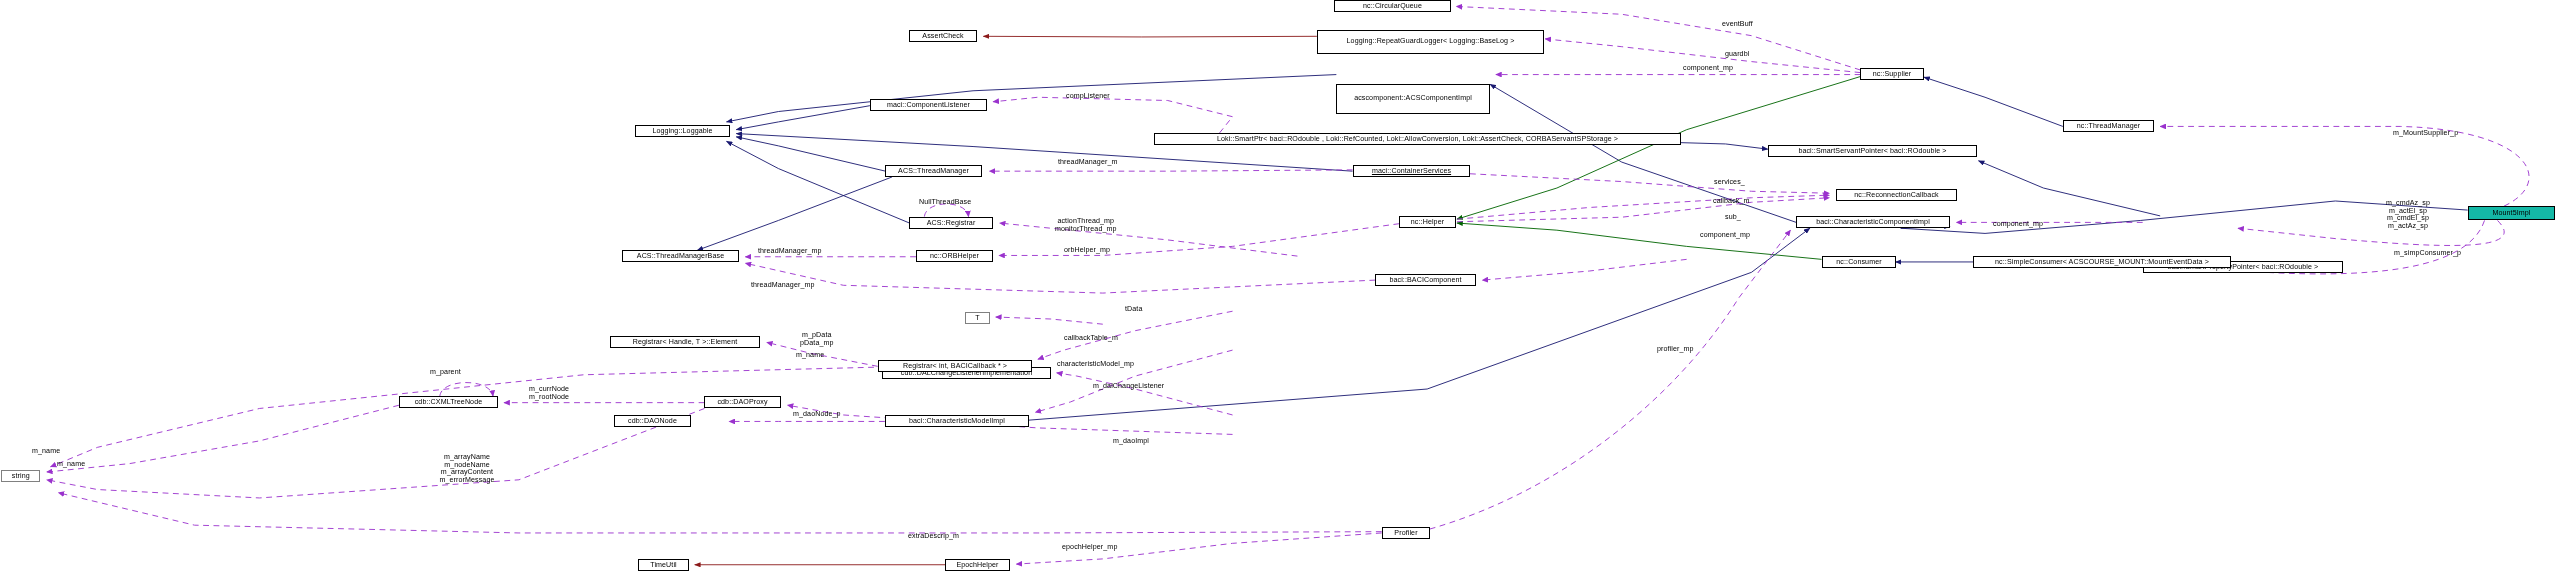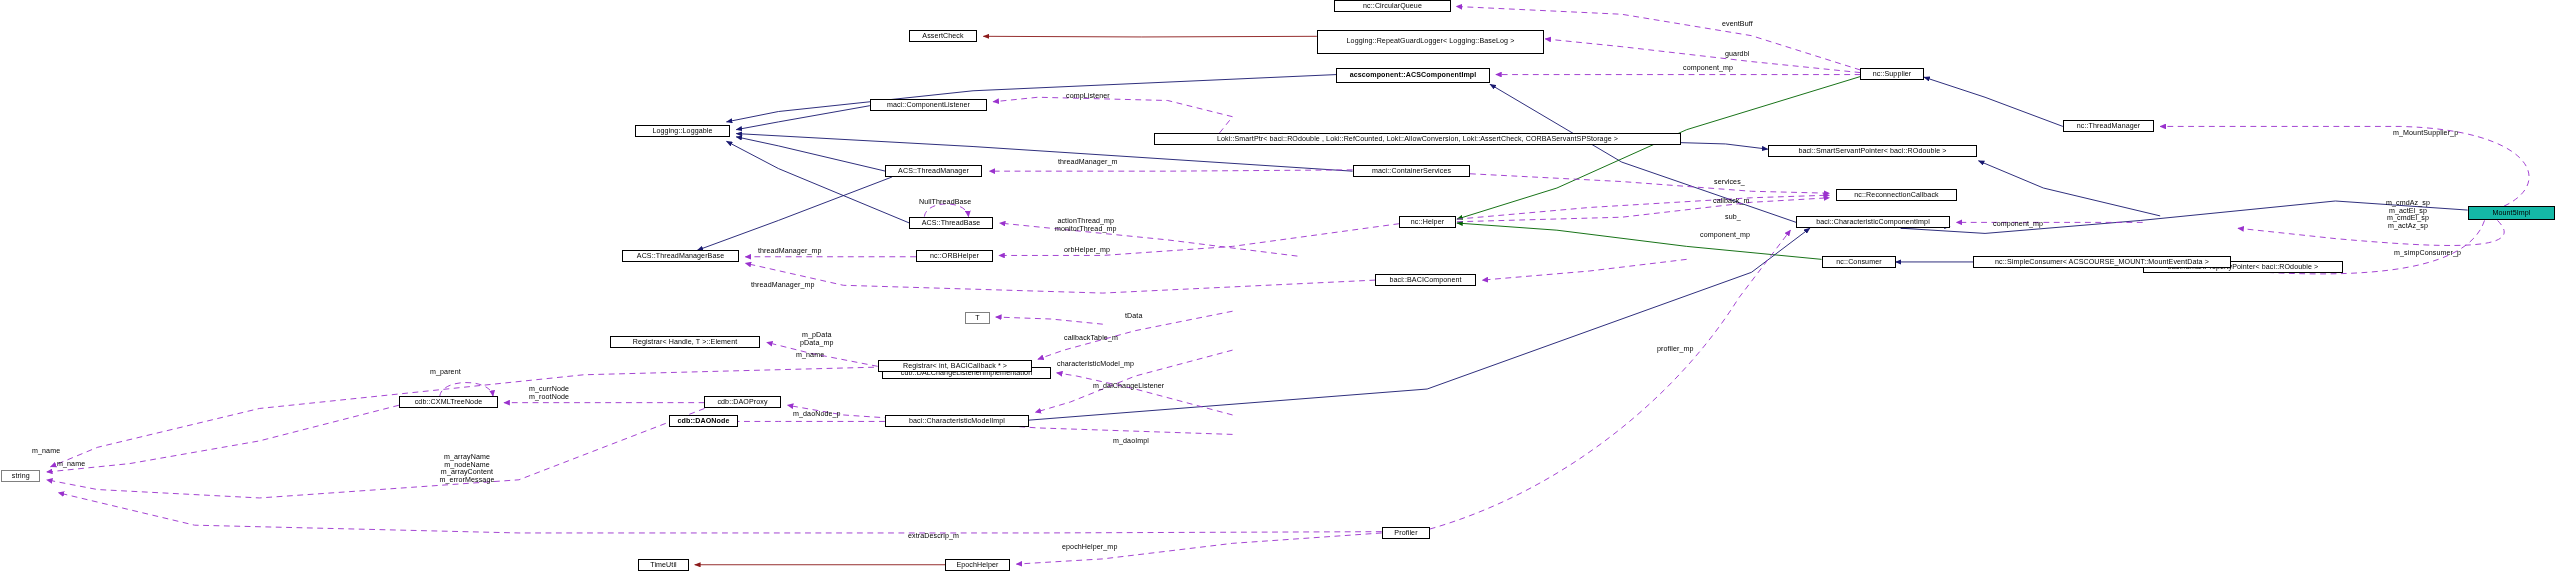--- a/index.html
+++ b/index.html
@@ -158,45 +158,45 @@
       <path d="M2130,822 L1900,838 L1700,862 L1567,870" stroke="#9a32cd" marker-end="url(#ar-pur)"></path>
 
       <path d="M2204,816 C2400,760 2580,620 2680,460 L2760,355" stroke="#9a32cd" marker-end="url(#ar-pur)"></path>
     </g>
   </svg>
 
   <div id="nodes">
       <div class="node" style="left: 1334px; top: 0px; width: 117px; height: 12.3px;">nc::CircularQueue</div>
       <div class="node" style="left: 909px; top: 30px; width: 68px; height: 12.3px;">AssertCheck</div>
       <div class="node" style="left: 1317px; top: 30px; width: 227px; height: 24px;">Logging::RepeatGuardLogger&lt; Logging::BaseLog &gt;</div>
-      <div class="node" style="left: 1336px; top: 68px; width: 154px; height: 15px; font-weight: bold;">acscomponent::ACSComponentImpl</div>
+      <div class="node" style="left: 1336px; top: 84px; width: 154px; height: 30px;">acscomponent::ACSComponentImpl</div>
       <div class="node" style="left: 1860px; top: 68px; width: 64px; height: 12.3px;">nc::Supplier</div>
       <div class="node" style="left: 870px; top: 99px; width: 117px; height: 12.3px;">maci::ComponentListener</div>
       <div class="node" style="left: 2063px; top: 120px; width: 91px; height: 12.3px;">nc::ThreadManager</div>
       <div class="node" style="left: 635px; top: 125px; width: 95px; height: 12.3px;">Logging::Loggable</div>
       <div class="node" style="left: 1154px; top: 133px; width: 527px; height: 12.3px;">Loki::SmartPtr&lt; baci::ROdouble , Loki::RefCounted, Loki::AllowConversion, Loki::AssertCheck, CORBAServantSPStorage &gt;</div>
       <div class="node" style="left: 1768px; top: 145px; width: 209px; height: 12.3px;">baci::SmartServantPointer&lt; baci::ROdouble &gt;</div>
       <div class="node" style="left: 885px; top: 165px; width: 97px; height: 12.3px;">ACS::ThreadManager</div>
-      <div class="node" style="left: 1353px; top: 165px; width: 117px; height: 12.3px;">maci::ContainerServices</div>
+      <div class="node" style="left: 1353px; top: 165px; width: 117px; height: 12.3px; text-decoration: underline;">maci::ContainerServices</div>
       <div class="node" style="left: 1836px; top: 189px; width: 121px; height: 12.3px;">nc::ReconnectionCallback</div>
-      <div class="node" style="left: 909px; top: 217px; width: 84px; height: 12.3px;">ACS::ThreadBase</div>
+      <div class="node" style="left: 909px; top: 217px; width: 84px; height: 12.3px;">ACS::Registrar</div>
       <div class="node" style="left: 1399px; top: 216px; width: 57px; height: 12.3px;">nc::Helper</div>
       <div class="node" style="left: 1796px; top: 216px; width: 154px; height: 12.3px;">baci::CharacteristicComponentImpl</div>
       <div class="node" style="left: 2143px; top: 216px; width: 200px; height: 12.3px; margin-top: 45px;">baci::SmartPropertyPointer&lt; baci::ROdouble &gt;</div>
       <div class="node focus" style="left: 2468px; top: 206px; width: 87px; height: 14.3px;">Mount5Impl</div>
       <div class="node" style="left: 622px; top: 250px; width: 117px; height: 12.3px;">ACS::ThreadManagerBase</div>
       <div class="node" style="left: 916px; top: 250px; width: 77px; height: 12.3px;">nc::ORBHelper</div>
       <div class="node" style="left: 1822px; top: 256px; width: 74px; height: 12.3px;">nc::Consumer</div>
       <div class="node" style="left: 1973px; top: 256px; width: 258px; height: 12.3px;">nc::SimpleConsumer&lt; ACSCOURSE_MOUNT::MountEventData &gt;</div>
       <div class="node" style="left: 1375px; top: 274px; width: 101px; height: 12.3px;">baci::BACIComponent</div>
       <div class="node light" style="left: 965px; top: 312px; width: 25px; height: 12.3px;">T</div>
       <div class="node" style="left: 610px; top: 336px; width: 150px; height: 12.3px;">Registrar&lt; Handle, T &gt;::Element</div>
       <div class="node" style="left: 882px; top: 367px; width: 169px; height: 12.3px;">cdb::DALChangeListenerImplementation</div>
       <div class="node" style="left: 878px; top: 360px; width: 154px; height: 12.3px;">Registrar&lt; int, BACICallback * &gt;</div>
-      <div class="node" style="left: 669px; top: 415px; width: 69px; height: 12.3px; font-weight: bold;">cdb::DAONode</div>
+      <div class="node" style="left: 614px; top: 415px; width: 77px; height: 12.3px;">cdb::DAONode</div>
       <div class="node" style="left: 885px; top: 415px; width: 144px; height: 12.3px;">baci::CharacteristicModelImpl</div>
       <div class="node" style="left: 399px; top: 396px; width: 99px; height: 12.3px;">cdb::CXMLTreeNode</div>
       <div class="node" style="left: 704px; top: 396px; width: 77px; height: 12.3px;">cdb::DAOProxy</div>
       <div class="node light" style="left: 1.3px; top: 470px; width: 39px; height: 12.3px;">string</div>
       <div class="node" style="left: 1382px; top: 527px; width: 48px; height: 12.3px;">Profiler</div>
       <div class="node" style="left: 638px; top: 559px; width: 51px; height: 12.3px;">TimeUtil</div>
       <div class="node" style="left: 945px; top: 559px; width: 65px; height: 12.3px;">EpochHelper</div>
     </div>
   <div id="labels">
       <div class="elabel" style="left: 1722px; top: 21.4px;">eventBuff</div>
@@ -214,21 +214,21 @@
       <div class="elabel multi" style="left: 1055px; top: 218px;">actionThread_mp
 monitorThread_mp</div>
       <div class="elabel" style="left: 1064px; top: 247px;">orbHelper_mp</div>
       <div class="elabel" style="left: 758px; top: 248px;">threadManager_mp</div>
       <div class="elabel" style="left: 751px; top: 282px;">threadManager_mp</div>
       <div class="elabel multi" style="left: 2386px; top: 200px;">m_cmdAz_sp
 m_actEl_sp
 m_cmdEl_sp
 m_actAz_sp</div>
       <div class="elabel" style="left: 2394px; top: 250px;">m_simpConsumer_p</div>
-      <div class="elabel" style="left: 1125px; top: 313px;">tData</div>
+      <div class="elabel" style="left: 1125px; top: 306px;">tData</div>
       <div class="elabel" style="left: 1093px; top: 383px;">m_dalChangeListener</div>
       <div class="elabel multi" style="left: 800px; top: 332px;">m_pData
 pData_mp</div>
       <div class="elabel" style="left: 1064px; top: 335px;">callbackTable_m</div>
       <div class="elabel" style="left: 1057px; top: 361px;">characteristicModel_mp</div>
       <div class="elabel" style="left: 793px; top: 411px;">m_daoNode_p</div>
       <div class="elabel" style="left: 796px; top: 352px;">m_name</div>
       <div class="elabel" style="left: 1113px; top: 438px;">m_daoImpl</div>
       <div class="elabel" style="left: 430px; top: 369px;">m_parent</div>
       <div class="elabel multi" style="left: 529px; top: 386px;">m_currNode

